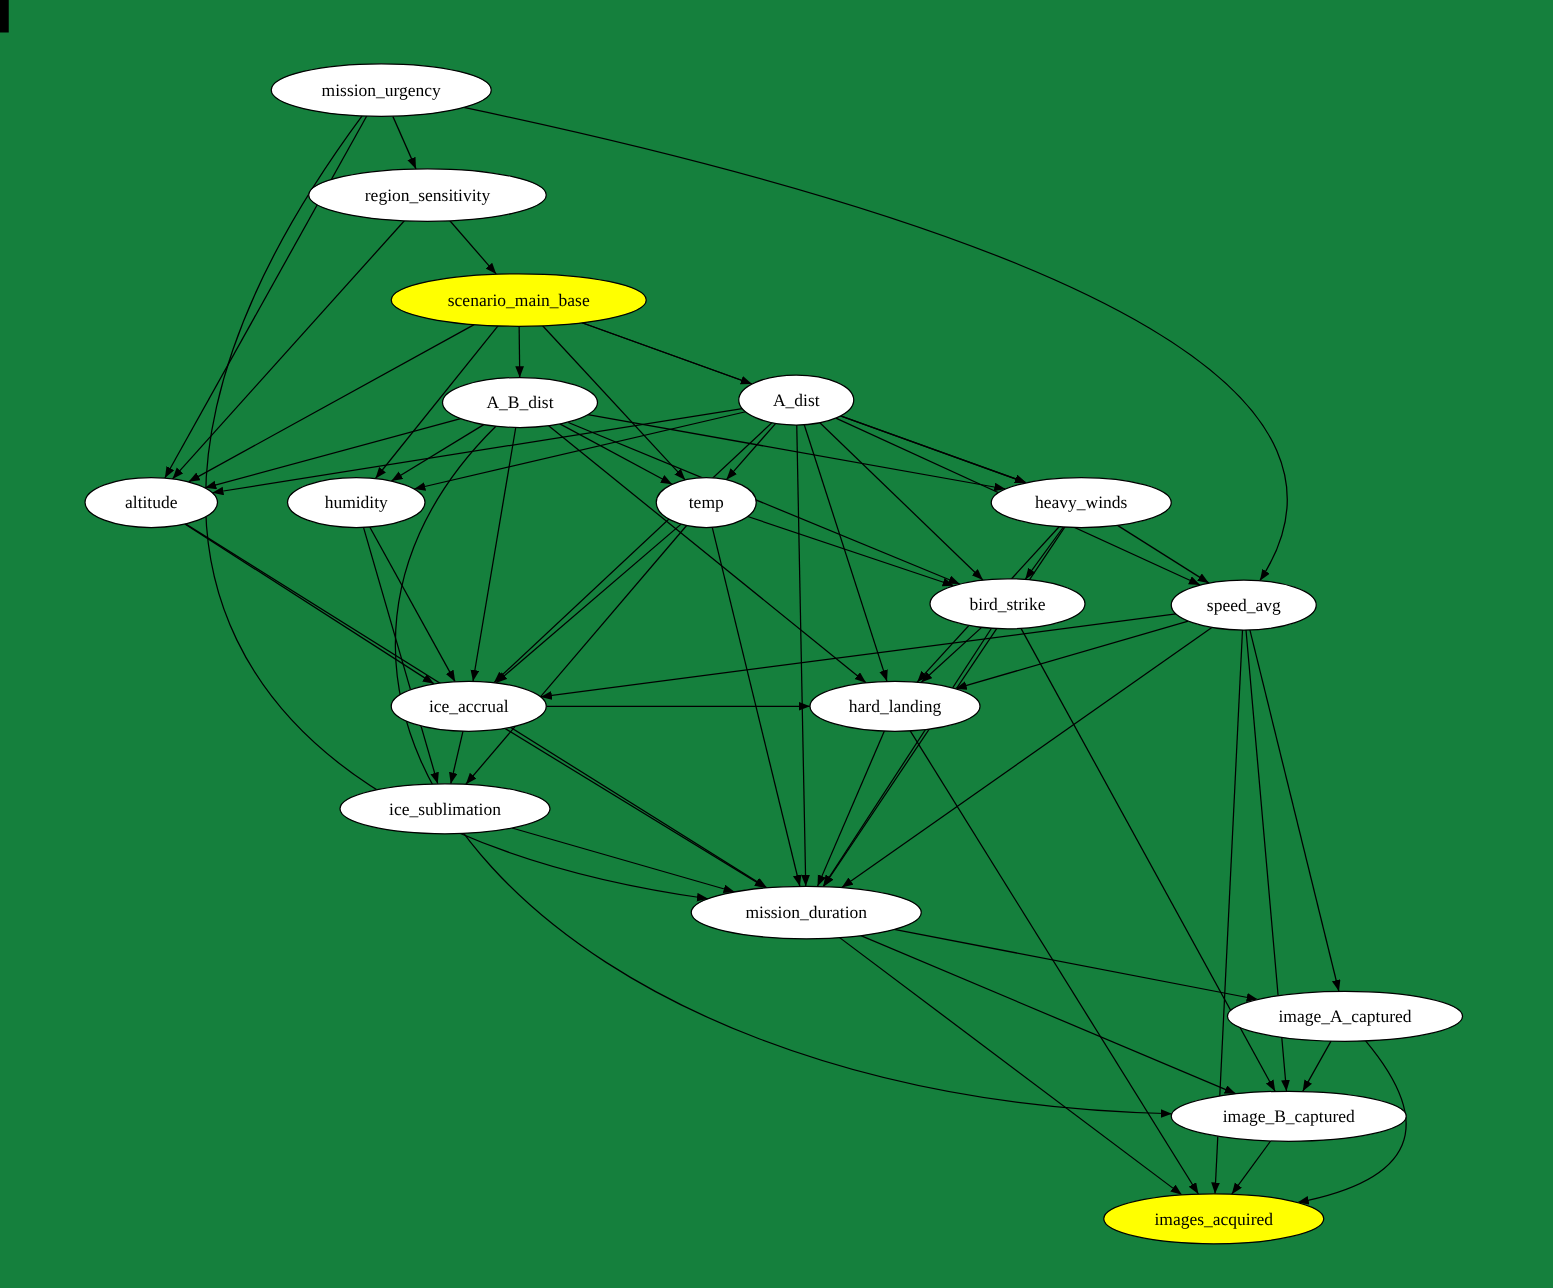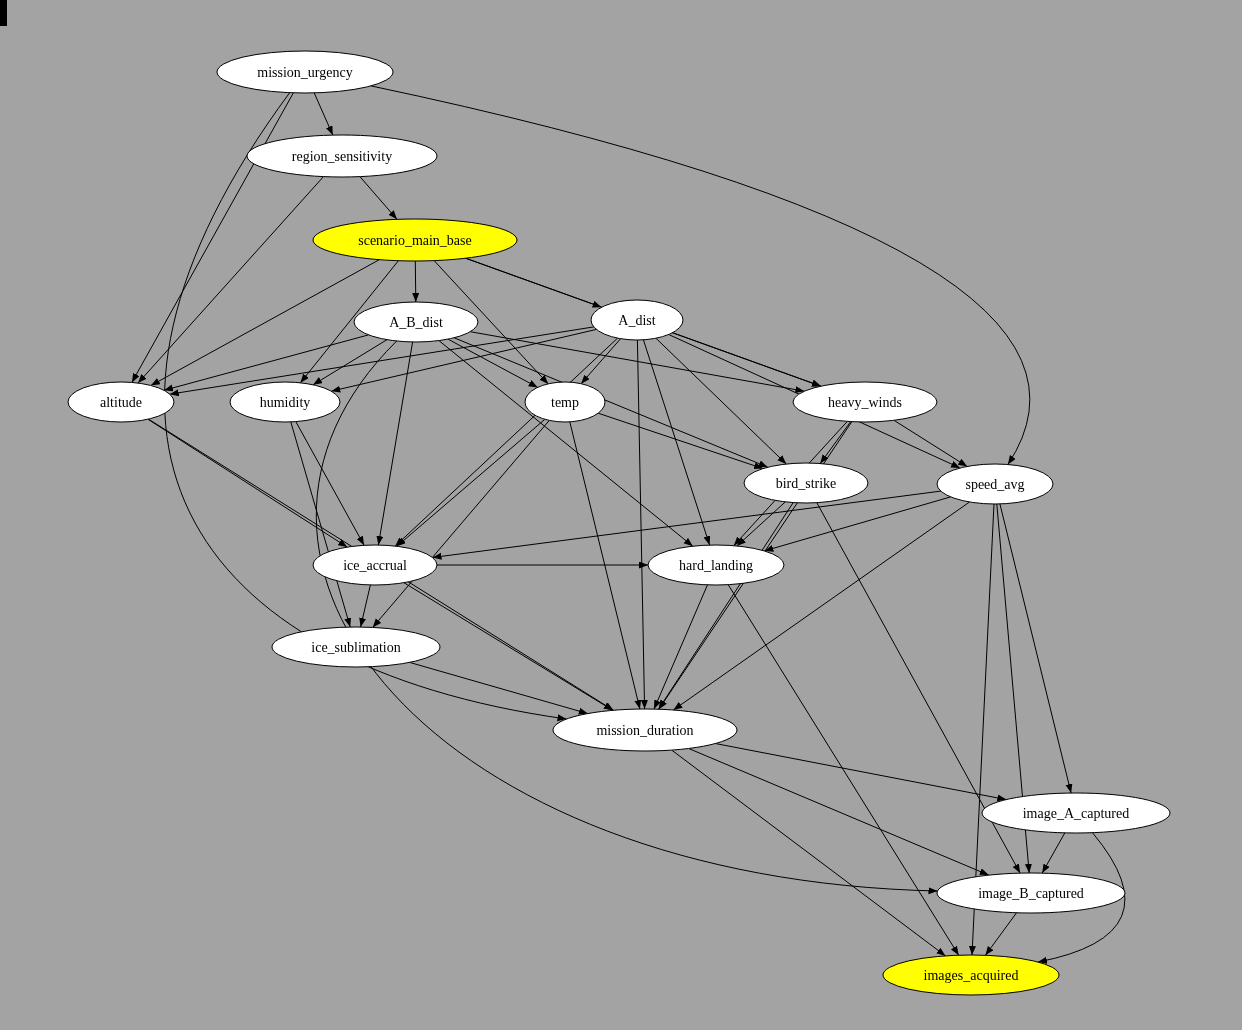--- a/index.html
+++ b/index.html
@@ -5,21 +5,21 @@
   html, body {
     margin: 0;
     padding: 0;
     background: #ffffff;
     font-family: "Liberation Serif", "DejaVu Serif", serif;
   }
   #stage {
     position: relative;
     width: 1242px;
     height: 1030px;
-    background: #a3a3a3;
+    background: #15803d;
     overflow: hidden;
   }
   #corner-artifact {
     position: absolute;
     left: 0; top: 0;
     width: 7px; height: 26px;
     background: #000000;
   }
   svg text {
     font-family: "Liberation Serif", "DejaVu Serif", serif;

